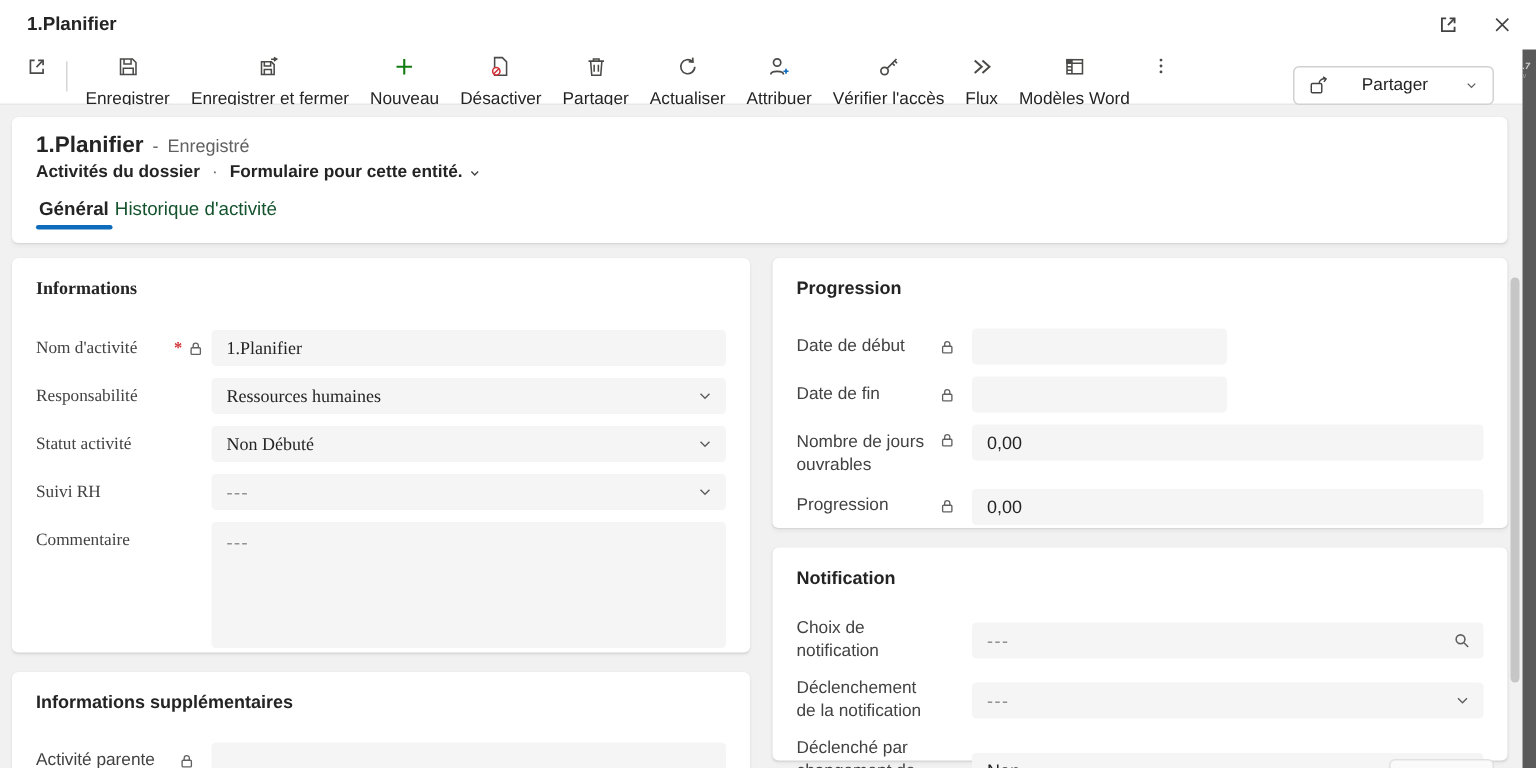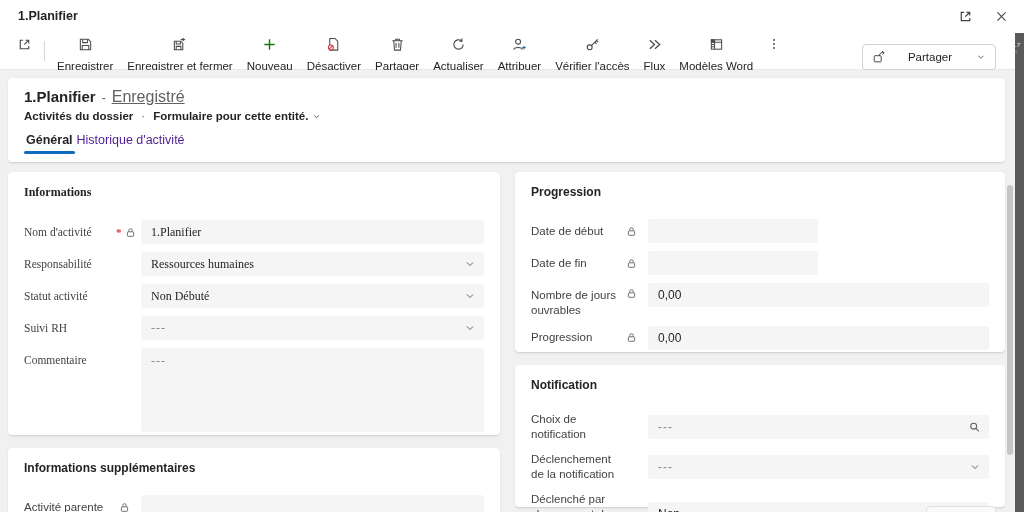--- a/index.html
+++ b/index.html
@@ -44,27 +44,27 @@
   .card {
     background:#fff; border-radius:4px;
     box-shadow:0 0.5px 1px rgba(0,0,0,.08), 0 1.5px 3px rgba(0,0,0,.05);
   }
 
   
   .header-card { height:84px; padding:10px 16px 0 16px; margin-bottom:10px; }
   .hdr-line1 { display:flex; align-items:baseline; gap:6px; }
   .hdr-name { font-size:15px; font-weight:bold; color:#242424; }
   .hdr-sep { font-size:12px; color:#616161; }
-  .hdr-status { font-size:16px; color:#616161;text-decoration:underline; }
+  .hdr-status { font-size:12px; color:#616161; }
   .hdr-line2 { display:flex; align-items:center; gap:8px; margin-top:4px; }
   .hdr-entity { font-size:11.5px; font-weight:bold; color:#242424; }
   .hdr-dot { font-size:11.5px; color:#616161; }
   .hdr-form { font-size:11.5px; font-weight:bold; color:#242424; display:flex; align-items:center; gap:4px; cursor:pointer; }
   .tabs { display:flex; margin-top:9px; }
-  .tab { font-size:12.5px; color:#4c1d95; padding:2px 2px 7px 2px; position:relative; cursor:pointer; }
+  .tab { font-size:12.5px; color:#14532d; padding:2px 2px 7px 2px; position:relative; cursor:pointer; }
   .tab.active { font-weight:bold; color:#242424; }
   .tab.active::after {
     content:""; position:absolute; left:0; right:0; bottom:0; height:3px;
     background:#0f6cbd; border-radius:2px;
   }
 
   
   .columns { display:flex; gap:15px; align-items:flex-start; }
   .col { display:flex; flex-direction:column; gap:13px; }
   .col-left { width:492px; }

